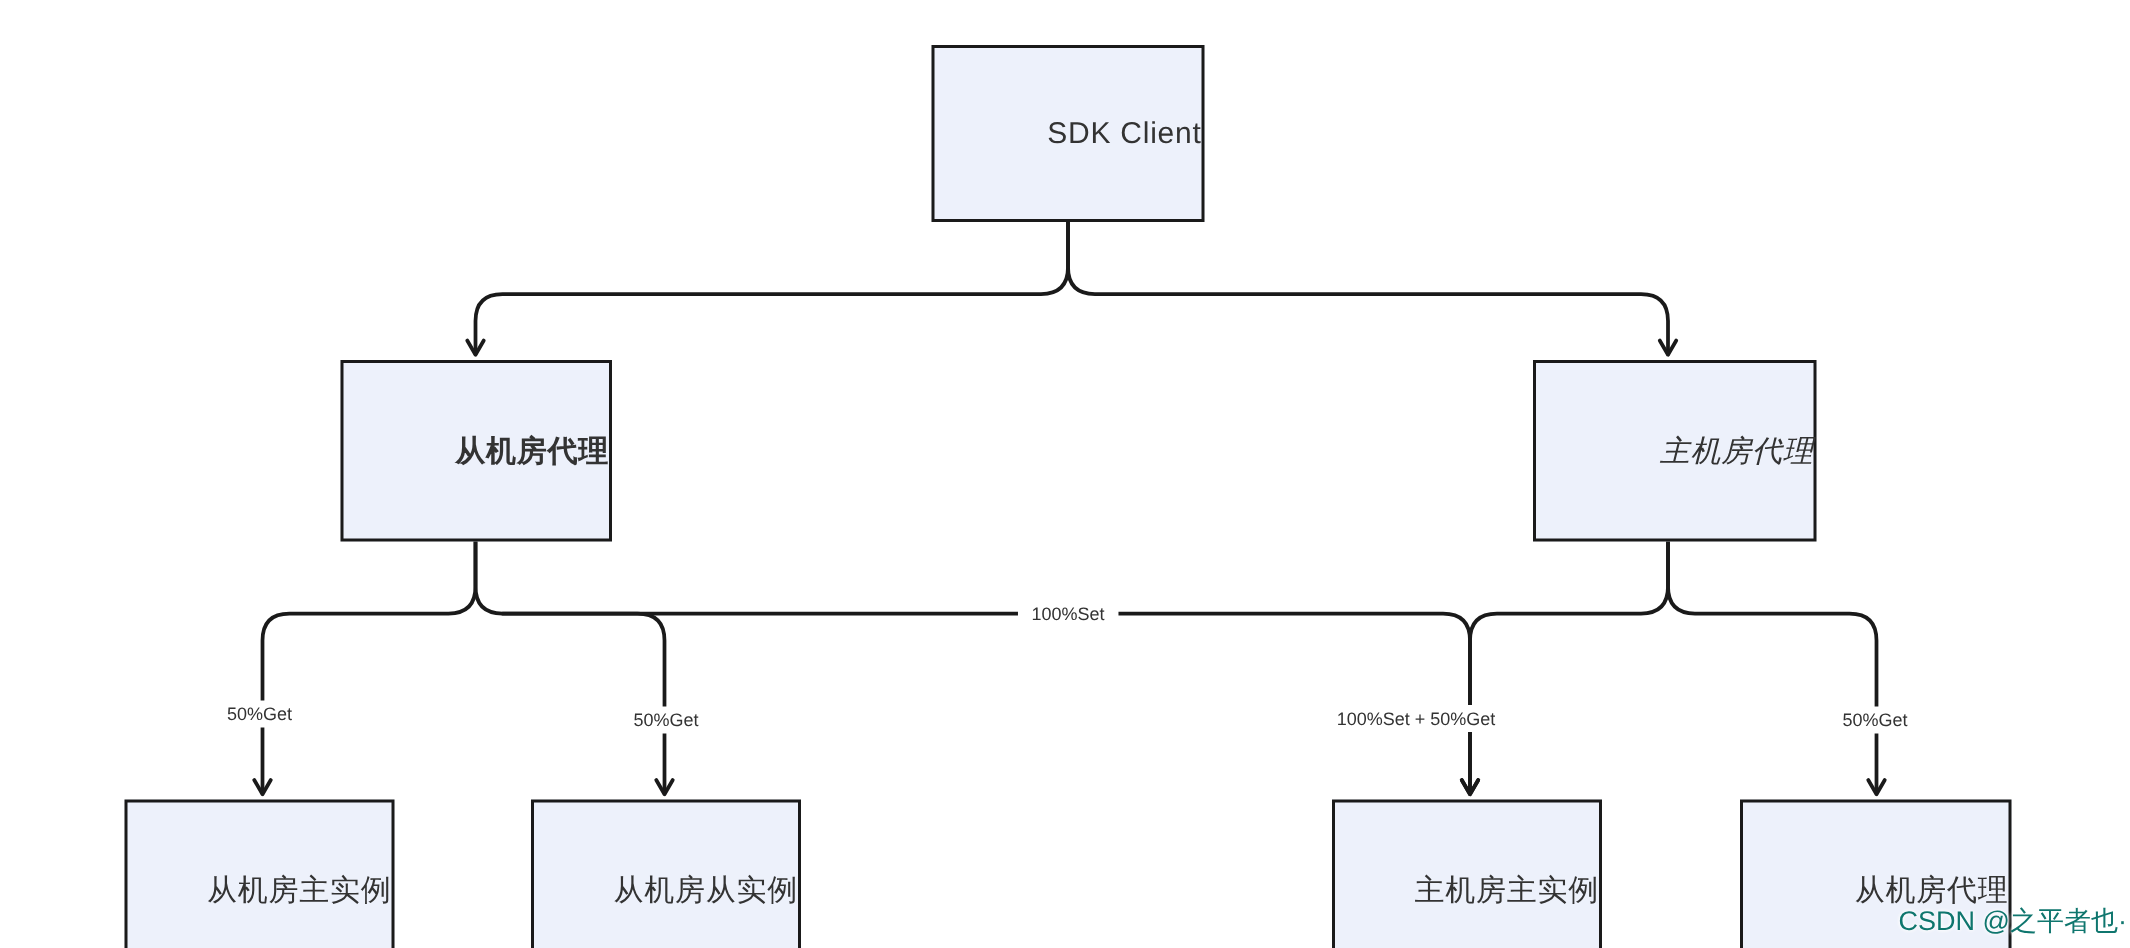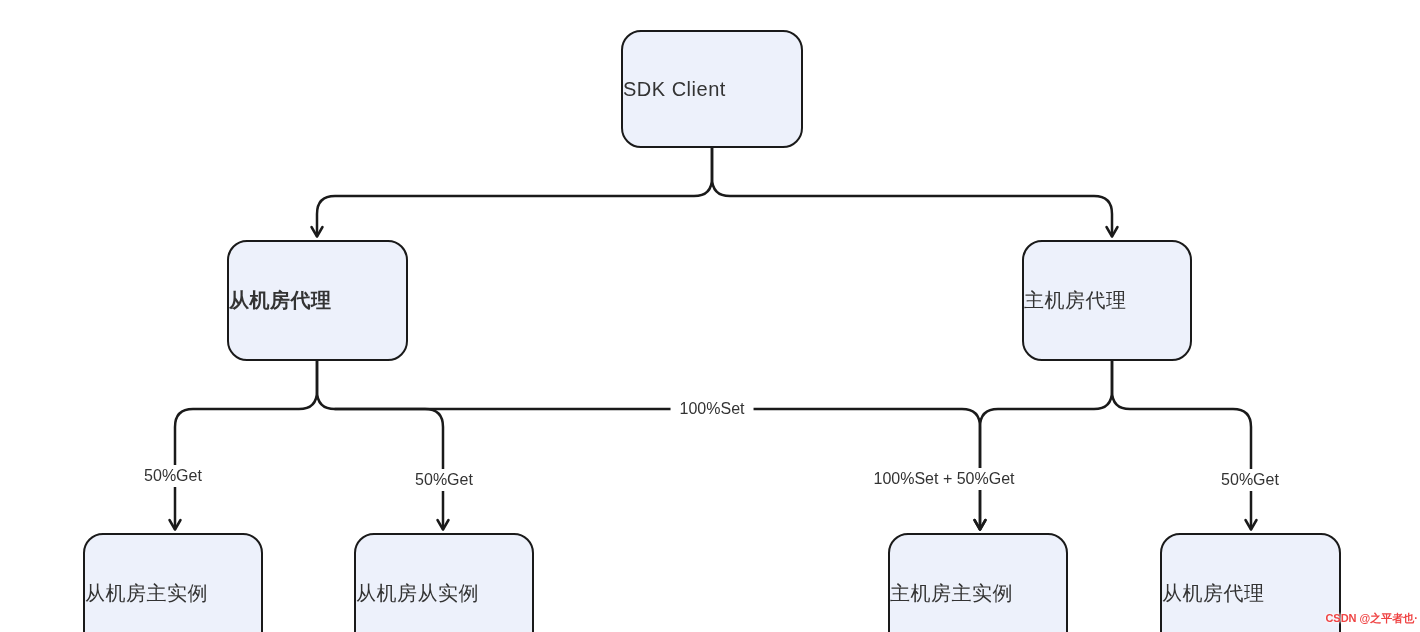--- a/index.html
+++ b/index.html
@@ -7,48 +7,47 @@
     width:1420px;height:632px;position:relative;overflow:hidden;
     background:#ffffff;
     font-family:"Liberation Sans","DejaVu Sans",sans-serif;
   }
   #canvas{position:absolute;left:0;top:0;width:1420px;height:632px;}
   svg.edges{position:absolute;left:0;top:0;pointer-events:none;}
   .node{
     position:absolute;box-sizing:border-box;
     background:var(--node-fill,#edf1fb);
     border:2px solid var(--node-border,#1a1a1a);
-    border-radius:20px;
-    display:flex;align-items:center;justify-content:flex-start;
+    border-radius:0;
+    display:flex;align-items:center;justify-content:flex-end;
     font-size:20px;color:var(--text,#333333);
     letter-spacing:.5px;
   }
   .node-sdk{left:621px;top:30px;width:182px;height:118px;}
   .node-slave-proxy{left:227px;top:240px;width:181px;height:121px;font-weight:bold;}
-  .node-master-proxy{left:1022px;top:240px;width:170px;height:121px;}
+  .node-master-proxy{left:1022px;top:240px;width:189px;height:121px;font-style:italic;}
   .node-slave-master{left:83px;top:533px;width:180px;height:120px;}
   .node-slave-slave{left:354px;top:533px;width:180px;height:120px;}
   .node-master-master{left:888px;top:533px;width:180px;height:120px;}
   .node-master-slave{left:1160px;top:533px;width:181px;height:120px;}
   .edge-label{
     position:absolute;transform:translate(-50%,-50%);
     background:#ffffff;padding:2px 9px;
-    font-size:16px;color:var(--text,#333333);white-space:nowrap;
+    font-size:12px;color:var(--text,#333333);white-space:nowrap;
   }
   .lbl-0{left:173px;top:476px;}
   .lbl-1{left:444px;top:480px;}
   .lbl-2{left:712px;top:409px;}
   .lbl-3{left:944px;top:479px;}
   .lbl-4{left:1250px;top:480px;}
   .watermark{
     position:absolute;right:2px;bottom:6px;
-    font-size:11px;color:#ef4444;
+    font-size:18px;color:#0f766e;
     text-shadow:0 0 3px #ffffff,0 0 3px #ffffff;
     white-space:nowrap;
-    font-weight:bold;
   }
 </style>
 </head>
 <body style="background: rgb(255, 255, 255);">
 
 <div id="canvas">
 
   <svg class="edges" width="1420" height="632" viewBox="0 0 1420 632">
     <defs>
       <marker id="arrow" viewBox="0 0 16 16" refX="12" refY="8" markerWidth="16" markerHeight="16" orient="auto" markerUnits="userSpaceOnUse">

